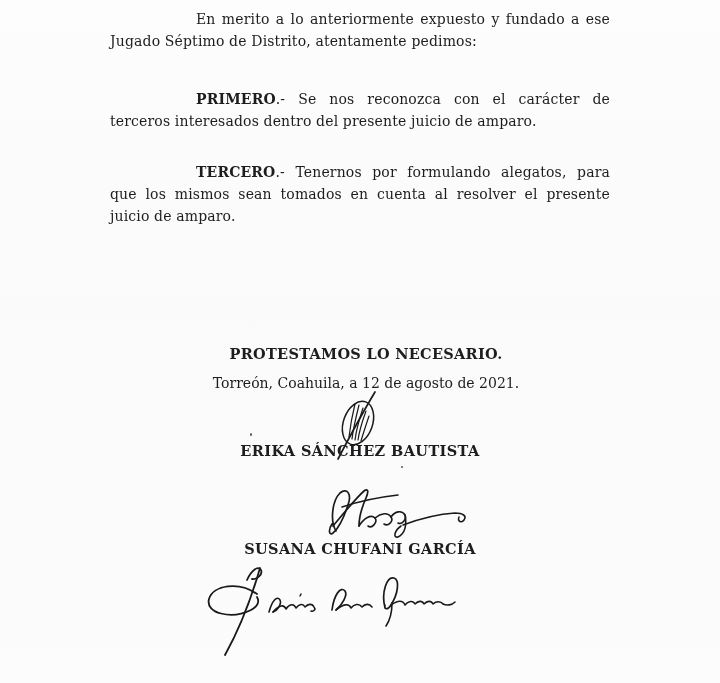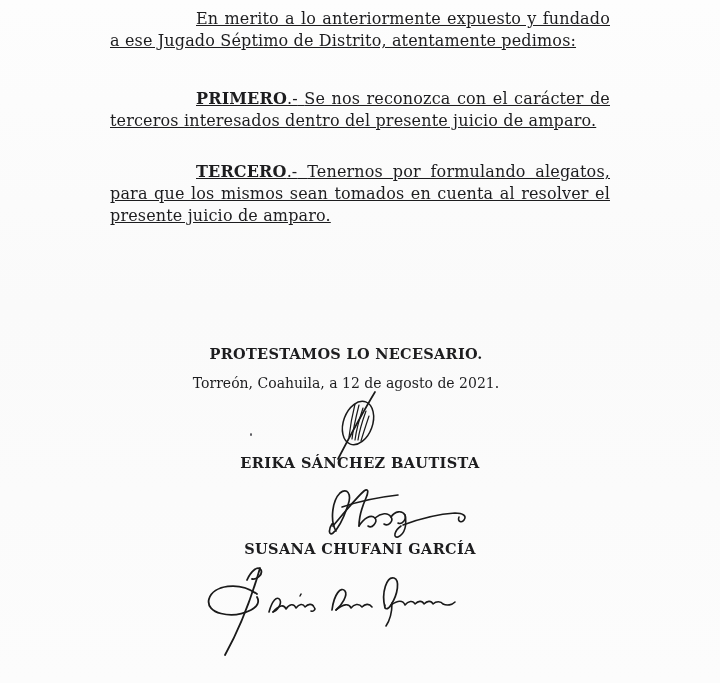--- a/index.html
+++ b/index.html
@@ -6,28 +6,27 @@
   .page{
     position:relative;
     width:720px;height:683px;
     background:linear-gradient(180deg,#fdfdfd 0%,#fafafa 45%,#fcfcfc 100%);
     font-family:"DejaVu Serif","Liberation Serif",serif;
     color:#1d1d1f;
     overflow:hidden;
   }
   .para{
     position:absolute;left:110px;width:500px;
-    margin:0;font-size:16px;line-height:22px;
+    margin:0;font-size:14px;line-height:22px;
     text-align:justify;text-indent:86px;
     letter-spacing:0.15px;
-    text-decoration:underline;
   }
   .b{font-weight:bold;}
   .centerline{
-    position:absolute;left:96px;width:500px;
+    position:absolute;left:116px;width:500px;
     text-align:center;margin:0;font-size:14px;line-height:20px;
   }
   .closing{font-weight:bold;font-size:14.5px;letter-spacing:0.3px;}
   .name{
     position:absolute;left:110px;width:500px;text-align:center;
     font-weight:bold;font-size:14.5px;letter-spacing:0.4px;z-index:2;
   }
   svg.sig{position:absolute;z-index:1;}
   svg.sig *{fill:none;stroke:#1a1a1a;stroke-linecap:round;stroke-linejoin:round;}
   .speck{position:absolute;background:#55555a;border-radius:50%;}
@@ -51,21 +50,21 @@
 
   <svg class="sig" style="left:325px;top:386px;" width="60" height="78" viewBox="0 0 60 78" aria-hidden="true">
     <path d="M 13 73 C 25 50, 38 26, 50 6" stroke-width="1.7"></path>
     <ellipse cx="33" cy="37" rx="14.5" ry="22.5" transform="rotate(20 33 37)" stroke-width="1.5"></ellipse>
     <path d="M 30 18 C 27 30, 25 42, 24 51" stroke-width="1.2"></path>
     <path d="M 34 19 C 31 31, 28 44, 27 53" stroke-width="1.2"></path>
     <path d="M 38 22 C 34 34, 31 46, 30 54" stroke-width="1.2"></path>
     <path d="M 41 25 C 37 36, 34 47, 33 54" stroke-width="1.2"></path>
     <path d="M 44 30 C 41 39, 38 48, 36 55" stroke-width="1.2"></path>
   </svg>
-  <div class="name" style="top:454px;text-align:center;">ERIKA SÁNCHEZ BAUTISTA</div>
+  <div class="name" style="top:442px;text-align:center;">ERIKA SÁNCHEZ BAUTISTA</div>
 
   <svg class="sig" style="left:322px;top:485px;" width="155" height="56" viewBox="0 0 155 56" aria-hidden="true">
     <path d="M 14 46 C 8 36, 10 16, 18 8 C 25 2, 30 9, 26 20 C 22 32, 16 44, 11 48 C 7 51, 6 45, 10 39" stroke-width="1.7"></path>
     <path d="M 11 41 C 22 28, 34 13, 42 6 C 46 3, 47 6, 44 13 C 40 22, 37 32, 37 41" stroke-width="1.7"></path>
     <path d="M 20 22 C 38 16, 58 12, 76 10" stroke-width="1.6"></path>
     <path d="M 37 41 C 42 33, 49 29, 53 33 C 56 37, 50 44, 46 41" stroke-width="1.6"></path>
     <path d="M 53 33 C 59 28, 66 27, 69 32 C 72 36, 66 42, 62 39" stroke-width="1.6"></path>
     <path d="M 69 32 C 73 26, 80 25, 83 30 C 85 34, 80 40, 76 38" stroke-width="1.6"></path>
     <path d="M 83 30 C 85 40, 83 49, 76 52 C 71 53, 72 46, 79 41" stroke-width="1.6"></path>
     <path d="M 81 40 C 97 34, 117 29, 133 28 C 141 28, 145 31, 142 35 C 140 38, 135 37, 137 32" stroke-width="1.6"></path>

